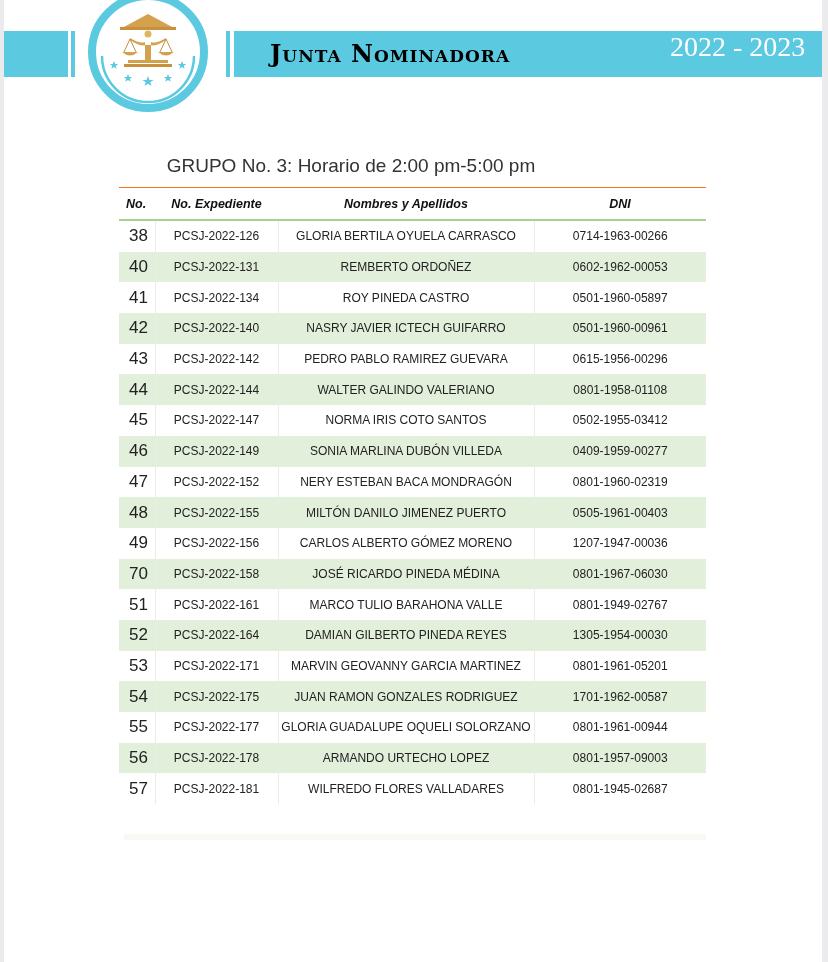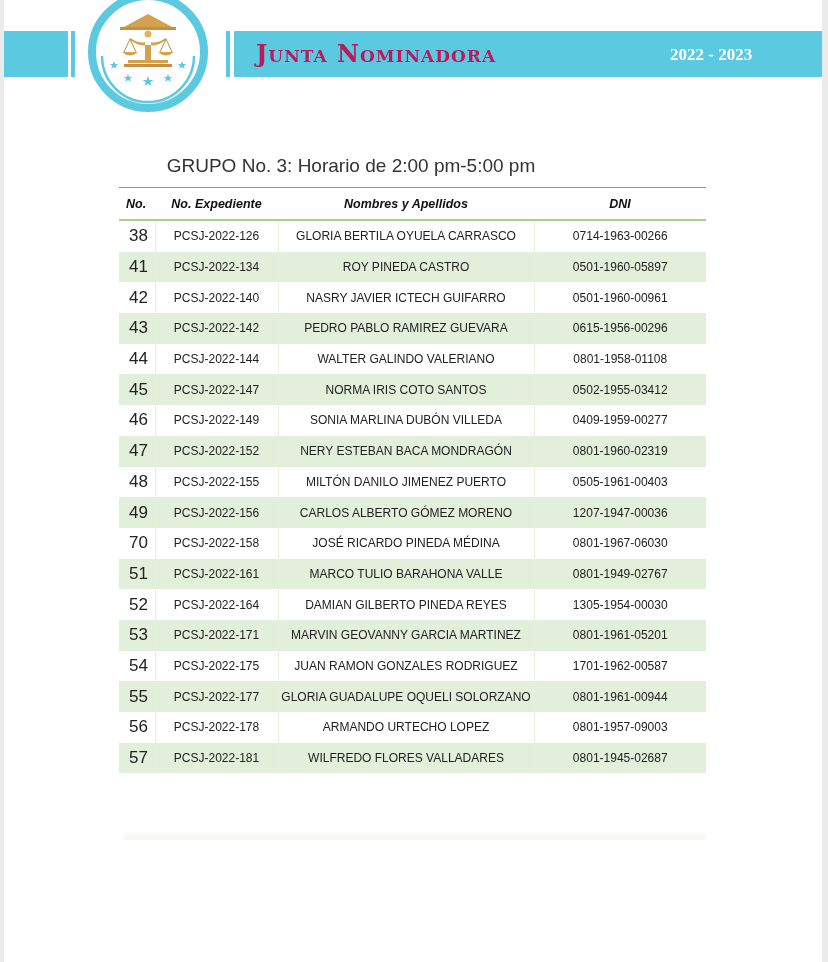--- a/index.html
+++ b/index.html
@@ -28,35 +28,35 @@
       position: absolute; left: 226px; top: 31px;
       width: 4px; height: 46px;
       background: #5bc9e0;
     }
     .header-bar-main {
       position: absolute; left: 234px; top: 31px;
       width: 588px; height: 46px;
       background: #5bc9e0;
     }
     .org-title {
-      position: absolute; left: 256px; top: 38px;
+      position: absolute; left: 270px; top: 38px;
       font-family: "DejaVu Serif", "Liberation Serif", serif;
       font-weight: bold;
-      color: #be185d;
+      color: #000000;
       font-size: 24px;
       letter-spacing: 1px;
       font-variant: small-caps;
       line-height: 32px;
     }
     .org-years {
-      position: absolute; left: 670px; top: 40px;
+      position: absolute; left: 670px; top: 32px;
       font-family: "Liberation Serif", serif;
-      font-weight: bold;
+      font-weight: normal;
       color: #ffffff;
-      font-size: 17px;
+      font-size: 28px;
       line-height: 30px;
     }
     .logo {
       position: absolute; left: 84px; top: -6px;
       width: 128px; height: 120px;
     }
     .title {
       position: absolute; left: 0; top: 152px; width: 702px;
       text-align: center;
       font-family: "Liberation Sans", sans-serif;
@@ -164,20 +164,26 @@
     </tr>
   </thead>
   <tbody>
     <tr>
         <td>38</td>
         <td>PCSJ-2022-126</td>
         <td>GLORIA BERTILA OYUELA CARRASCO</td>
         <td>0714-1963-00266</td>
       </tr>
     <tr>
+        <td>40</td>
+        <td>PCSJ-2022-131</td>
+        <td>REMBERTO ORDOÑEZ</td>
+        <td>0602-1962-00053</td>
+      </tr>
+    <tr>
         <td>41</td>
         <td>PCSJ-2022-134</td>
         <td>ROY PINEDA CASTRO</td>
         <td>0501-1960-05897</td>
       </tr>
     <tr>
         <td>42</td>
         <td>PCSJ-2022-140</td>
         <td>NASRY JAVIER ICTECH GUIFARRO</td>
         <td>0501-1960-00961</td>

